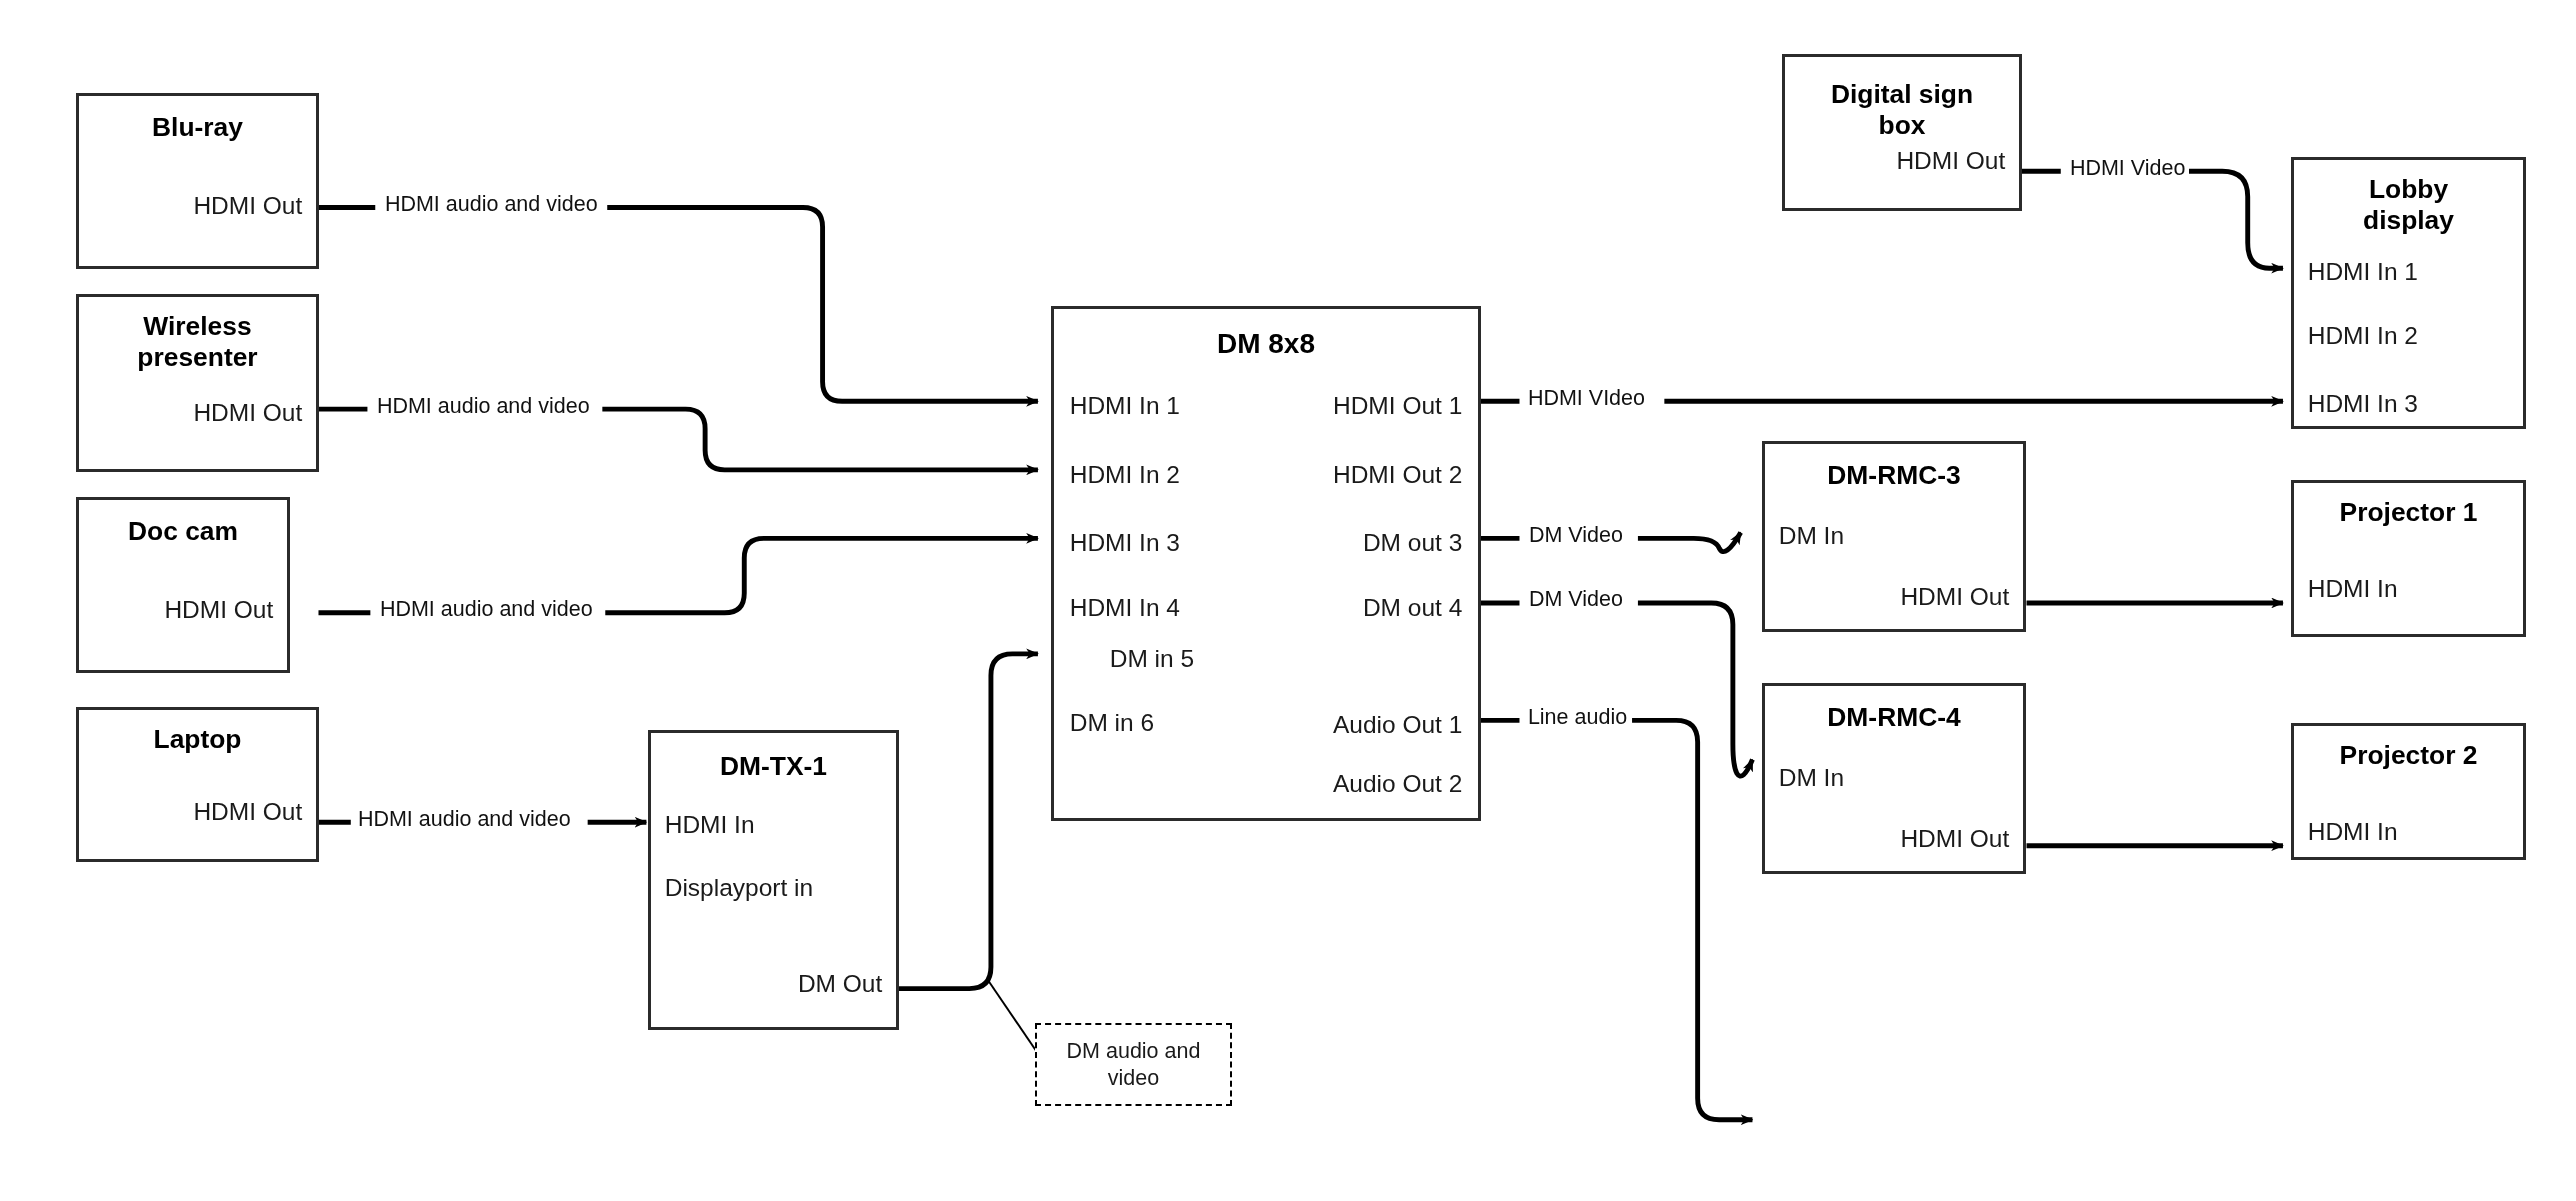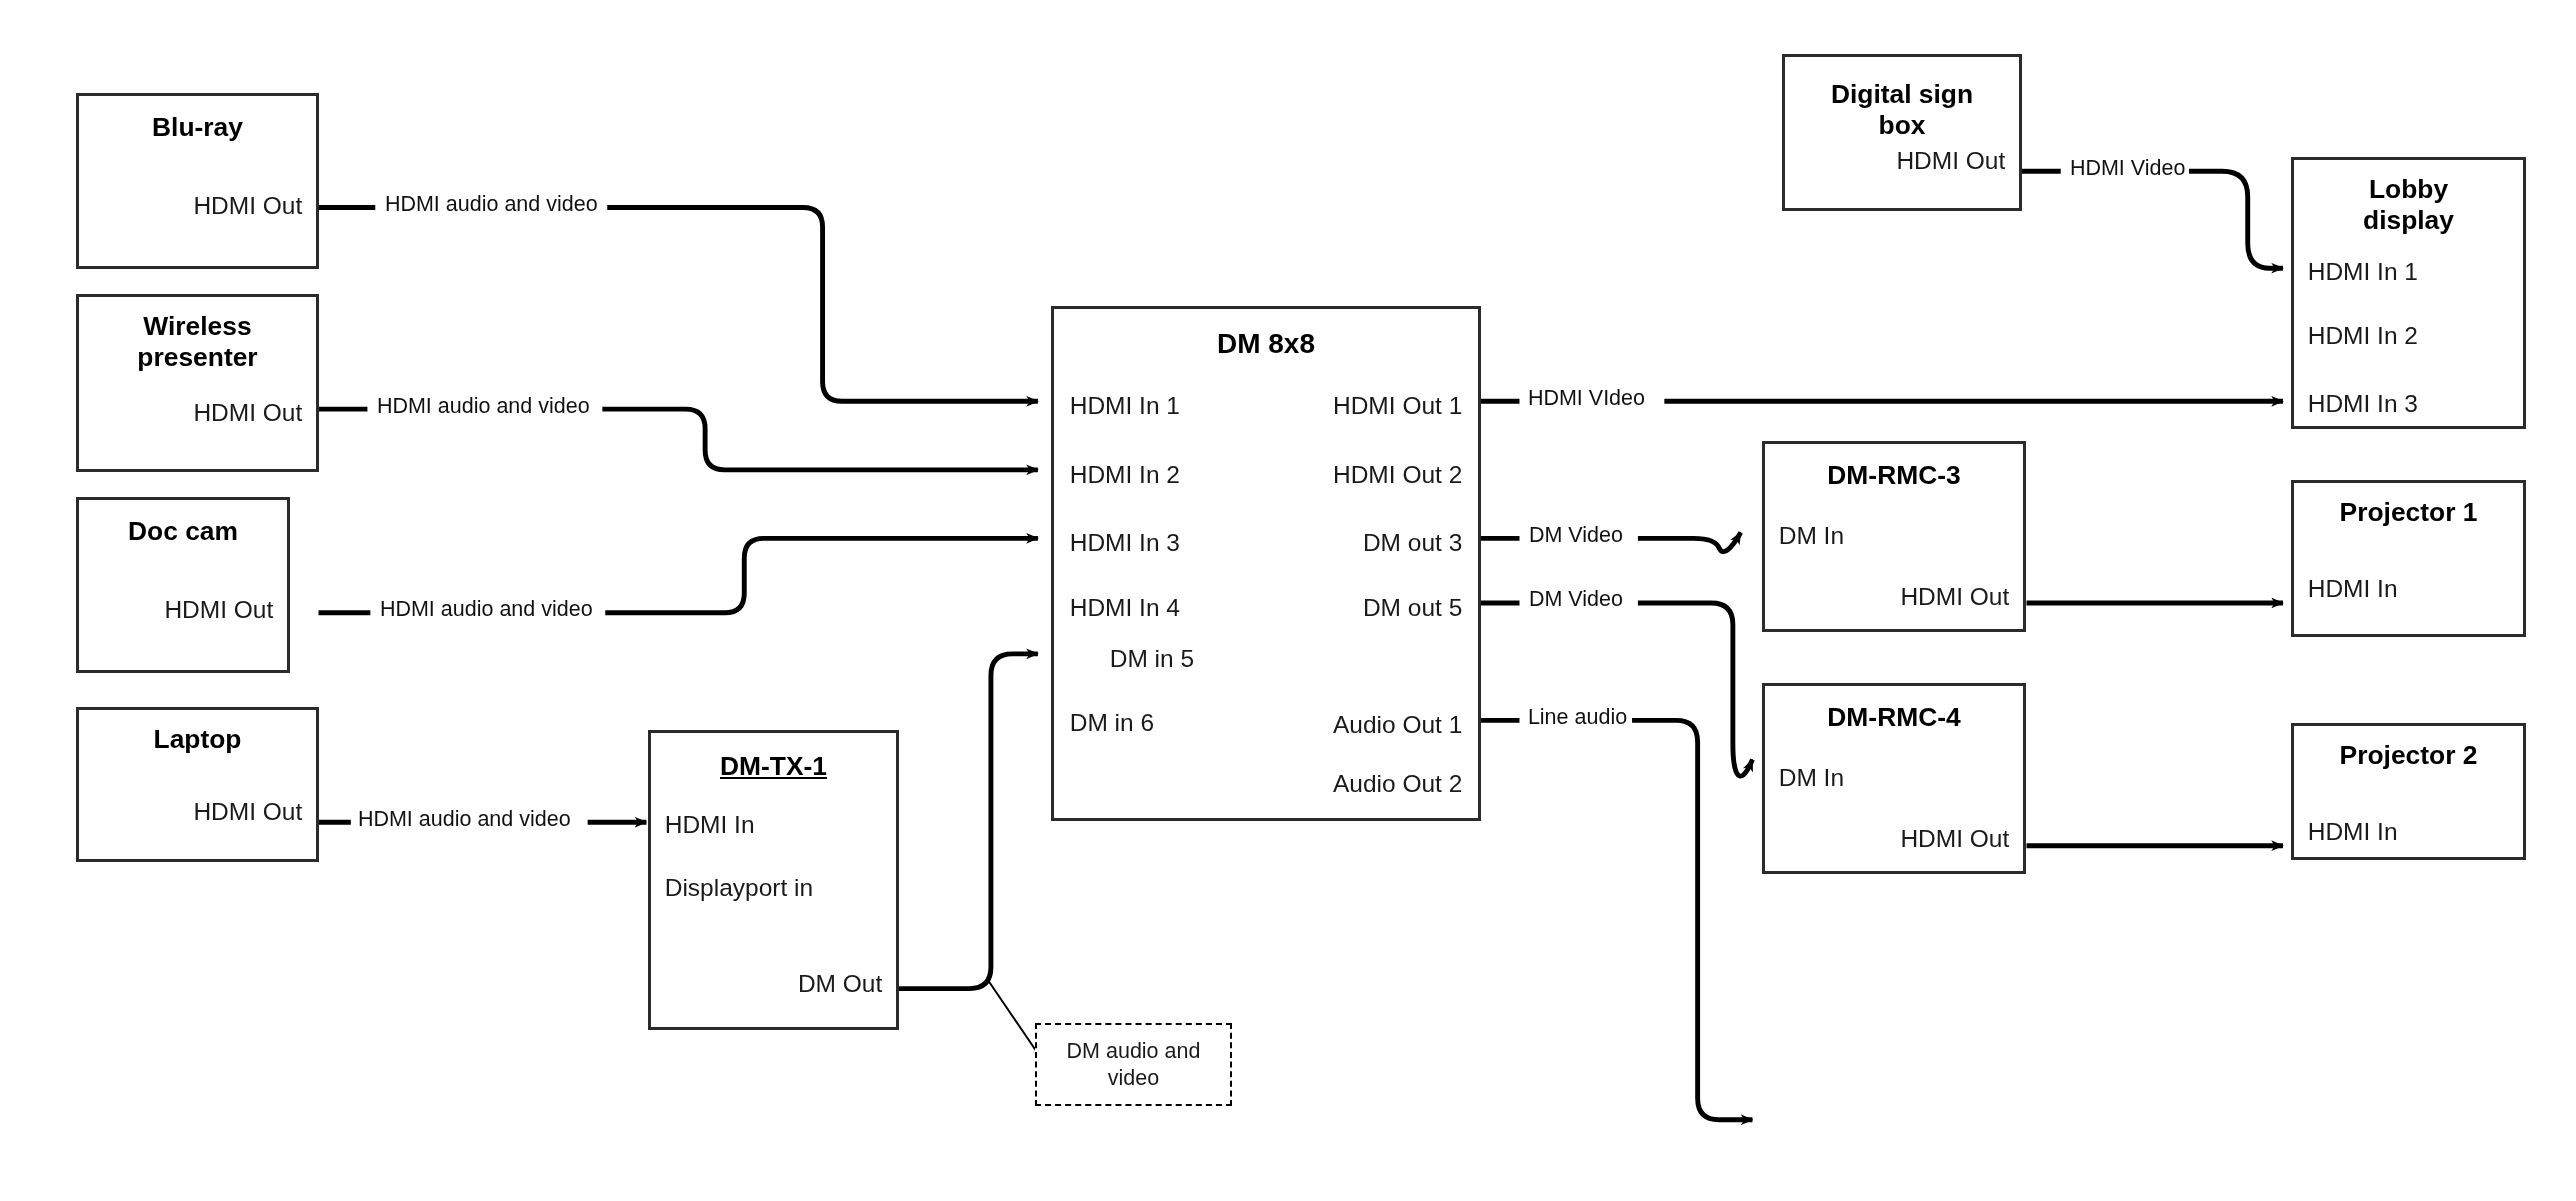--- a/index.html
+++ b/index.html
@@ -82,40 +82,40 @@
     <div class="title" style="font-size:26.4px;margin-top:15.7px;">Doc cam</div>
     <div class="port right" style="font-size:24.5px;position:absolute;right:13.7px;top:96px;">HDMI Out</div>
   </div>
 
   <div class="node" style="left:76px;top:707px;width:243px;height:155px;">
     <div class="title" style="font-size:26.4px;margin-top:14px;">Laptop</div>
     <div class="port right" style="font-size:24.5px;position:absolute;right:13.7px;top:88px;">HDMI Out</div>
   </div>
 
   <div class="node" style="left:648px;top:730px;width:251px;height:300px;">
-    <div class="title" style="font-size:26.4px;margin-top:17.6px;text-decoration:underline;">DM-TX-1</div>
+    <div class="title" style="font-size:26.4px;margin-top:17.6px;">DM-TX-1</div>
     <div class="port left" style="font-size:24.5px;position:absolute;left:13.7px;top:78px;">HDMI In</div>
     <div class="port left" style="font-size:24.5px;position:absolute;left:13.7px;top:141px;">Displayport in</div>
     <div class="port right" style="font-size:24.5px;position:absolute;right:13.7px;top:237px;">DM Out</div>
   </div>
 
   <div class="node" style="left:1051px;top:306px;width:430px;height:515px;">
     <div class="title" style="font-size:28px;margin-top:17.6px;">DM 8x8</div>
 
     <div class="port left" style="font-size:24.5px;position:absolute;left:15.7px;top:83px;">HDMI In 1</div>
     <div class="port left" style="font-size:24.5px;position:absolute;left:15.7px;top:152px;">HDMI In 2</div>
     <div class="port left" style="font-size:24.5px;position:absolute;left:15.7px;top:220px;">HDMI In 3</div>
     <div class="port left" style="font-size:24.5px;position:absolute;left:15.7px;top:285px;">HDMI In 4</div>
     <div class="port left" style="font-size:24.5px;position:absolute;left:15.7px;top:336px;margin-left:40px;">DM in 5</div>
     <div class="port left" style="font-size:24.5px;position:absolute;left:15.7px;top:400px;">DM in 6</div>
 
     <div class="port right" style="font-size:24.5px;position:absolute;right:15.7px;top:83px;">HDMI Out 1</div>
     <div class="port right" style="font-size:24.5px;position:absolute;right:15.7px;top:152px;">HDMI Out 2</div>
     <div class="port right" style="font-size:24.5px;position:absolute;right:15.7px;top:220px;">DM out 3</div>
-    <div class="port right" style="font-size:24.5px;position:absolute;right:15.7px;top:285px;">DM out 5</div>
+    <div class="port right" style="font-size:24.5px;position:absolute;right:15.7px;top:285px;">DM out 4</div>
     <div class="port right" style="font-size:24.5px;position:absolute;right:15.7px;top:402px;">Audio Out 1</div>
     <div class="port right" style="font-size:24.5px;position:absolute;right:15.7px;top:461px;">Audio Out 2</div>
   </div>
 
   <div class="node" style="left:1782px;top:54px;width:240px;height:157px;">
     <div class="title" style="font-size:26.4px;margin-top:22px;padding:0 31px;">Digital sign box</div>
     <div class="port right" style="font-size:24.5px;position:absolute;right:13.7px;top:90px;">HDMI Out</div>
   </div>
 
   <div class="node" style="left:2291px;top:157px;width:235px;height:272px;">

